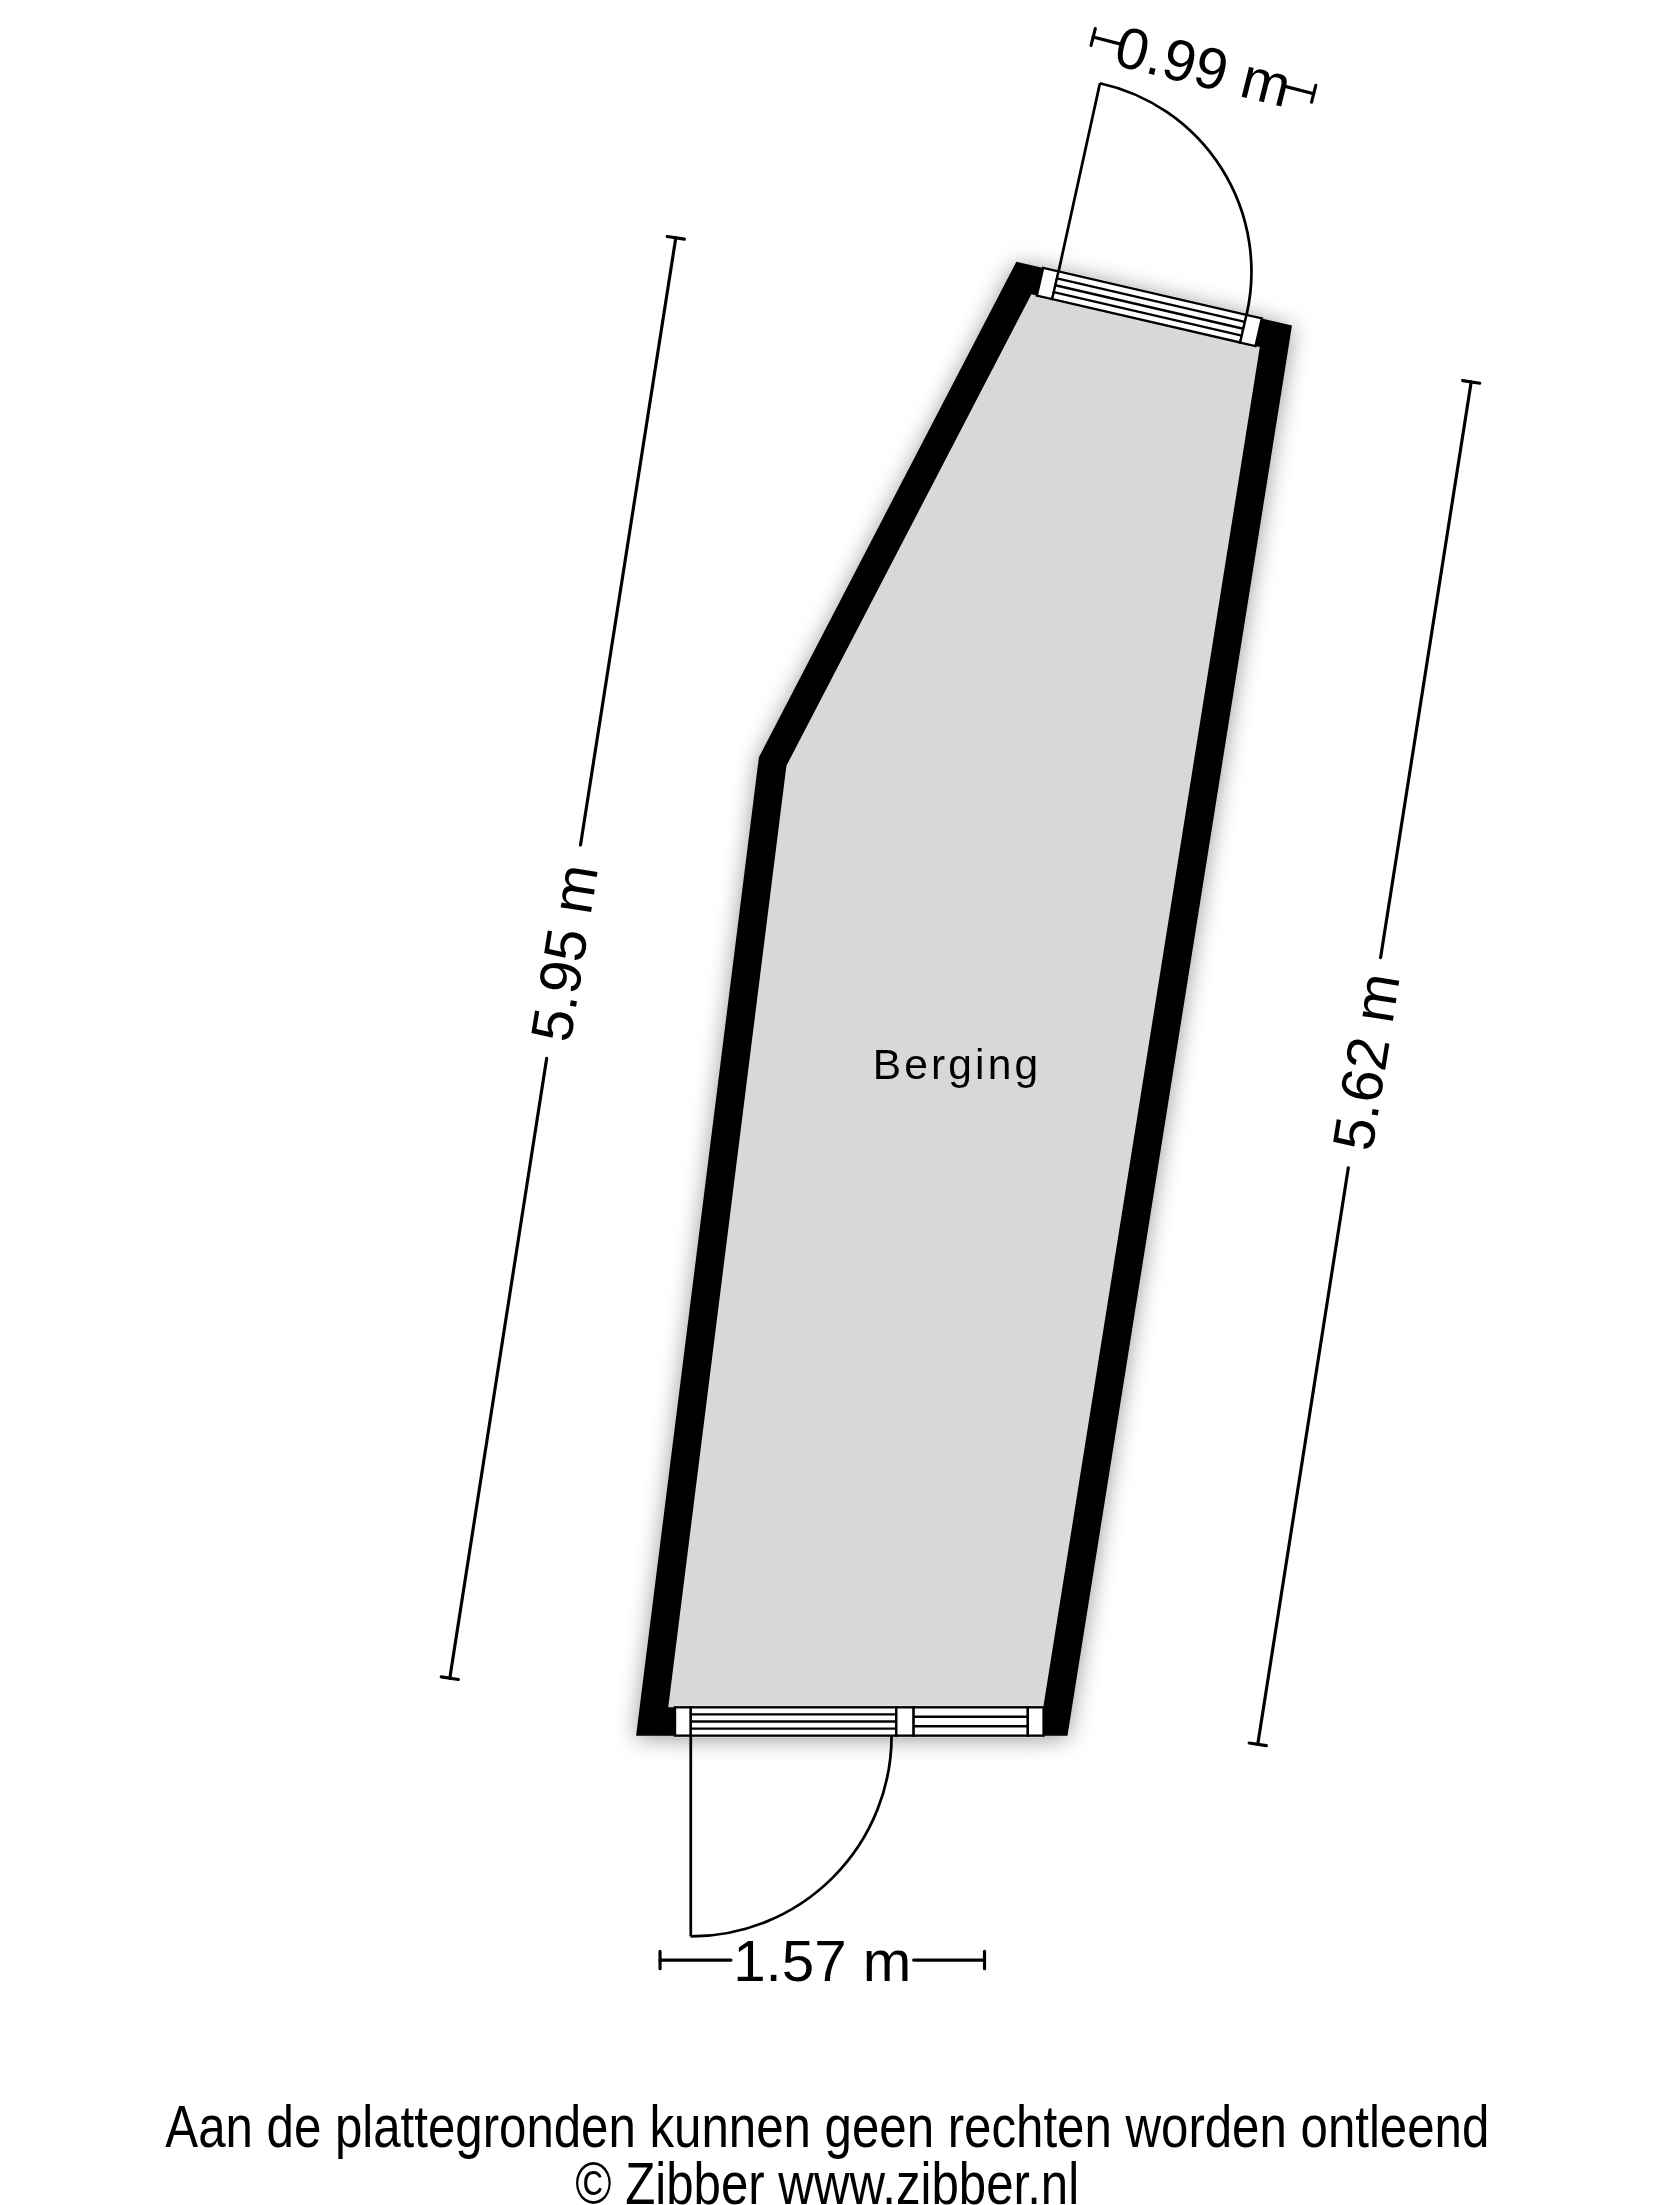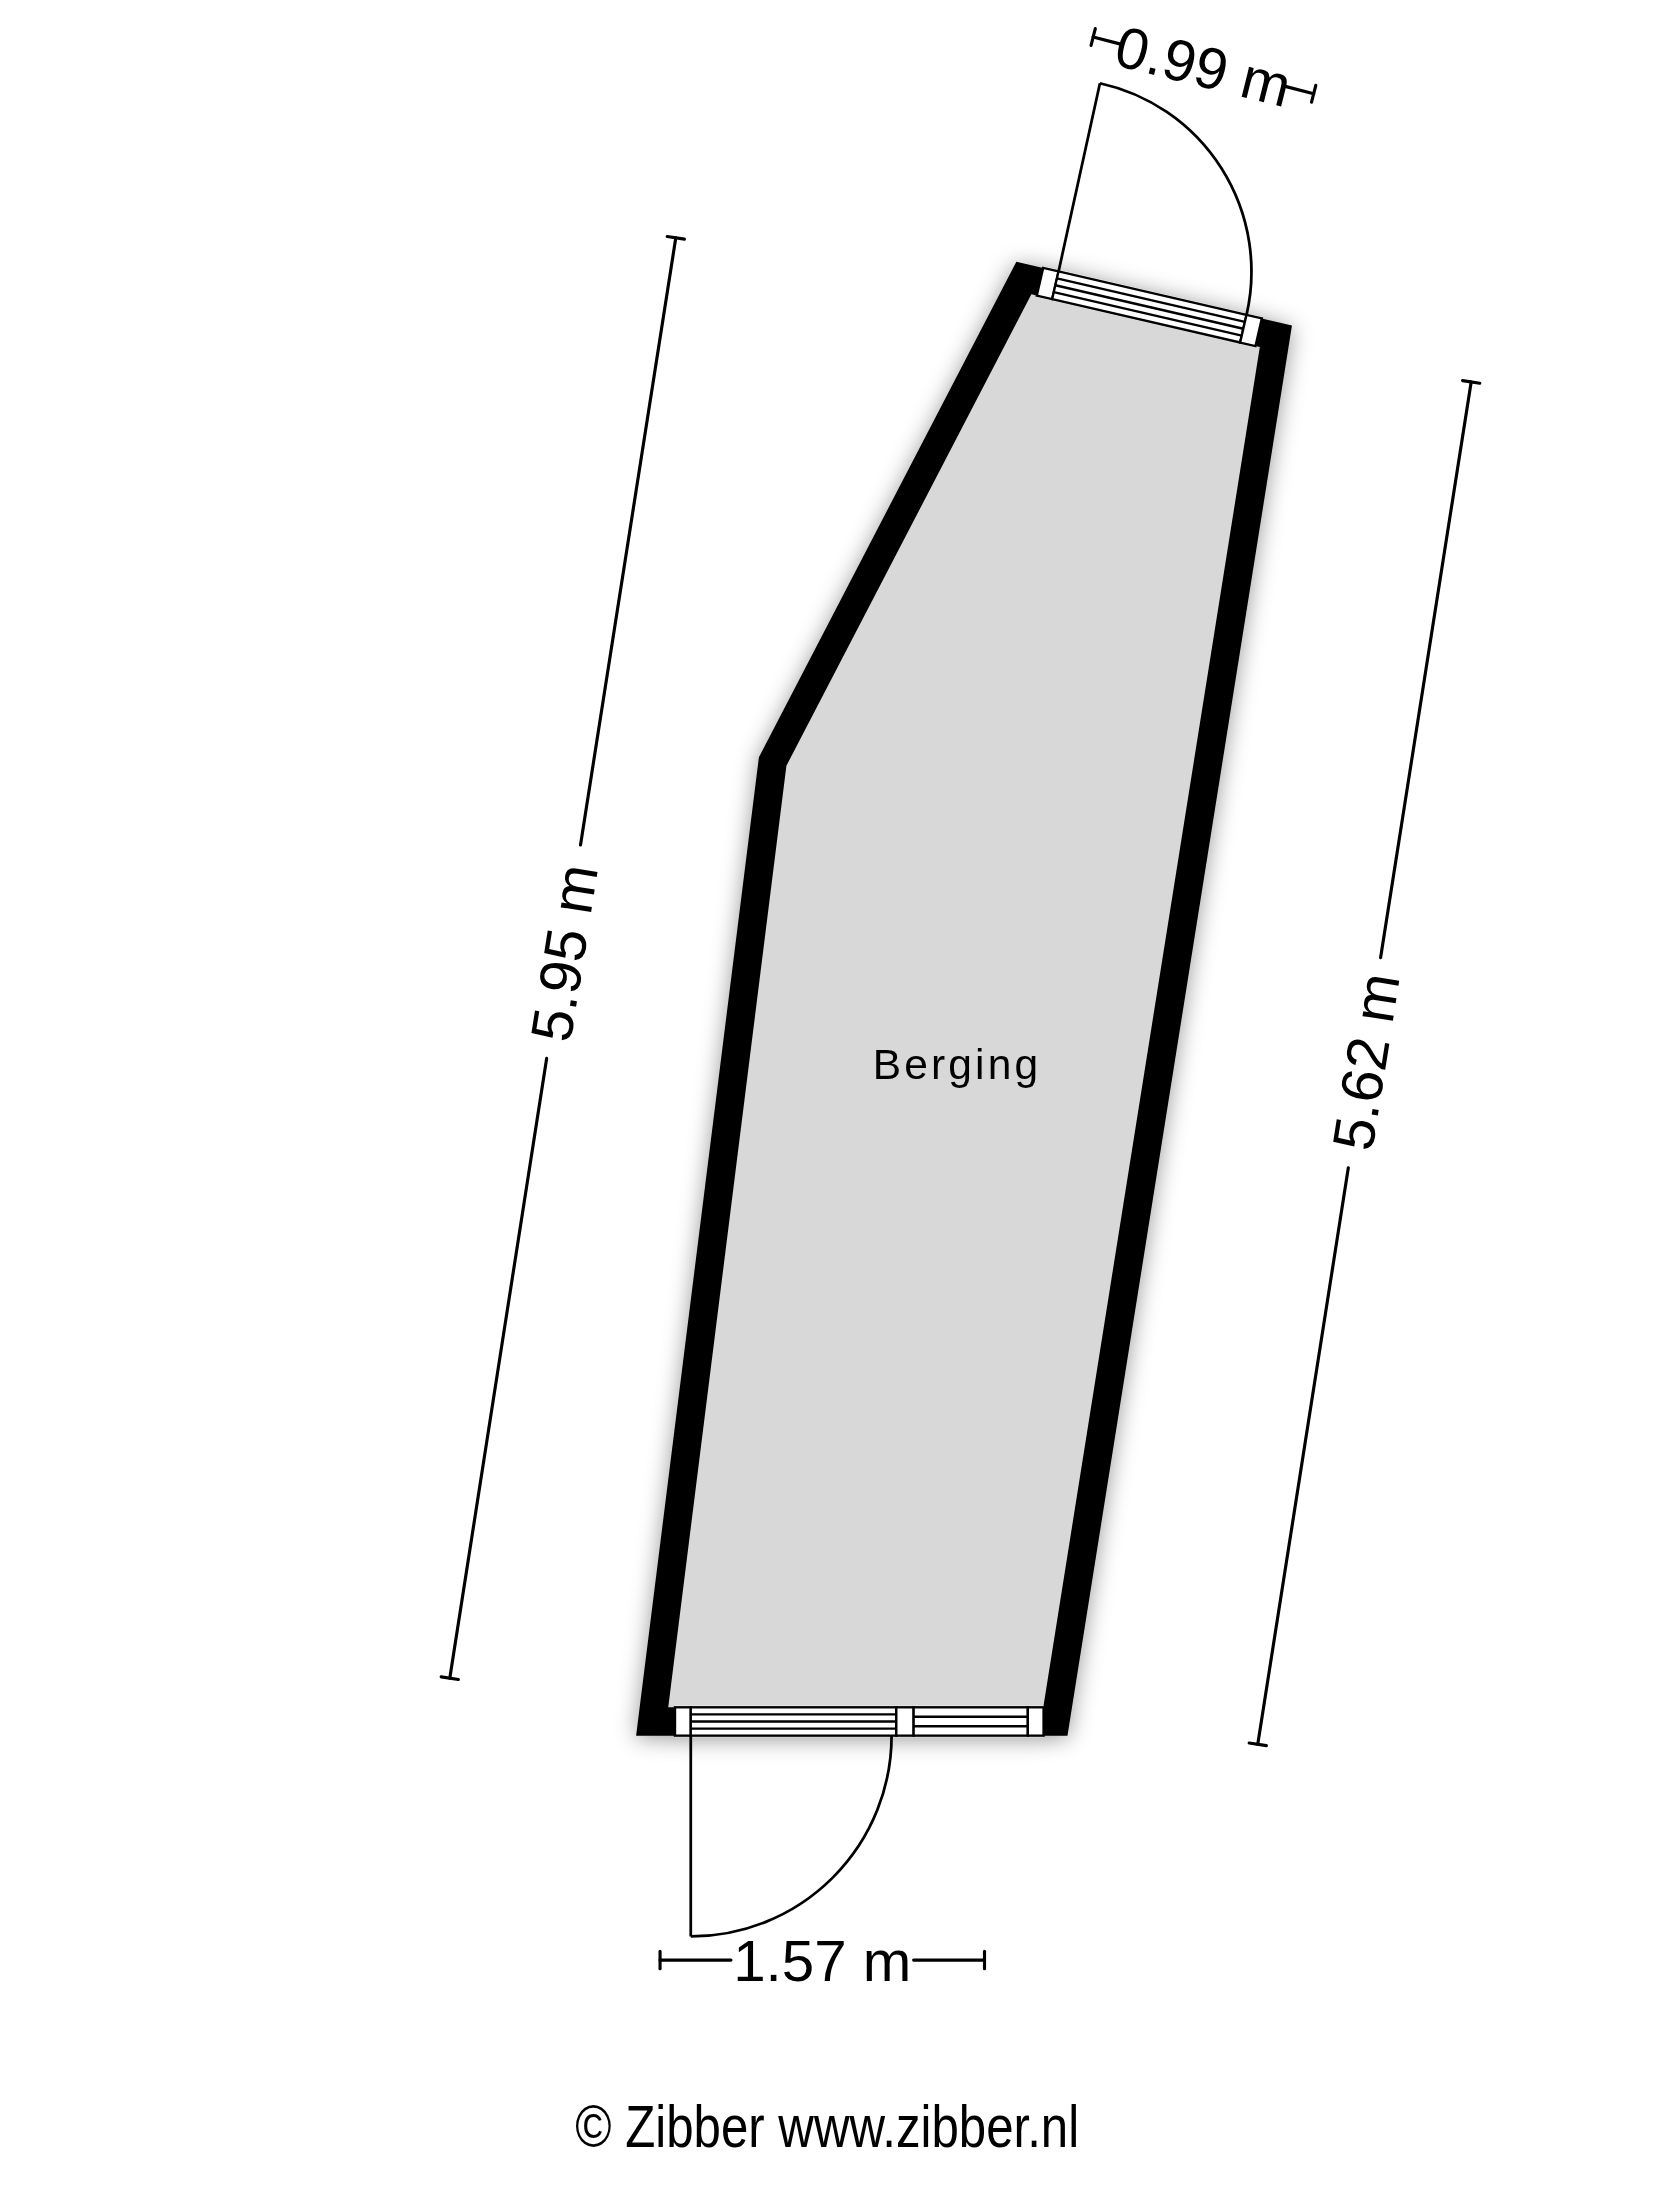--- a/index.html
+++ b/index.html
@@ -157,18 +157,21 @@
       <line class="dimline" x1="838" y1="2478" x2="838" y2="2500"></line>
       <line class="dimline" x1="1250" y1="2478" x2="1250" y2="2500"></line>
       <text class="dim" x="1044" y="2490" dominant-baseline="central">1.57 m</text>
     </g>
 
     <text class="room" x="1215" y="1370">Berging</text>
   </svg>
 
   <div class="footer">
     <div class="line">
+      <span class="condense">Aan de plattegronden kunnen geen rechten worden ontleend</span>
+    </div>
+    <div class="line">
       <span class="condense">© Zibber www.zibber.nl</span>
     </div>
   </div>
 
 </div>
 
 
 </body></html>

